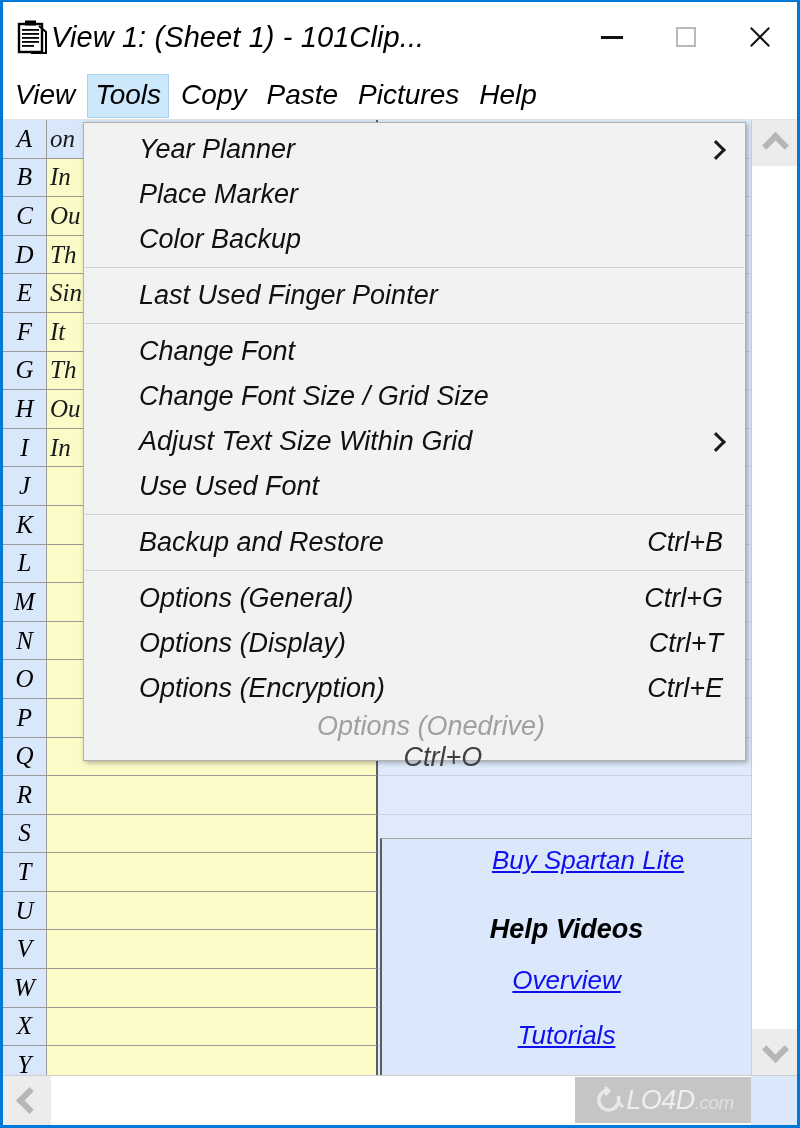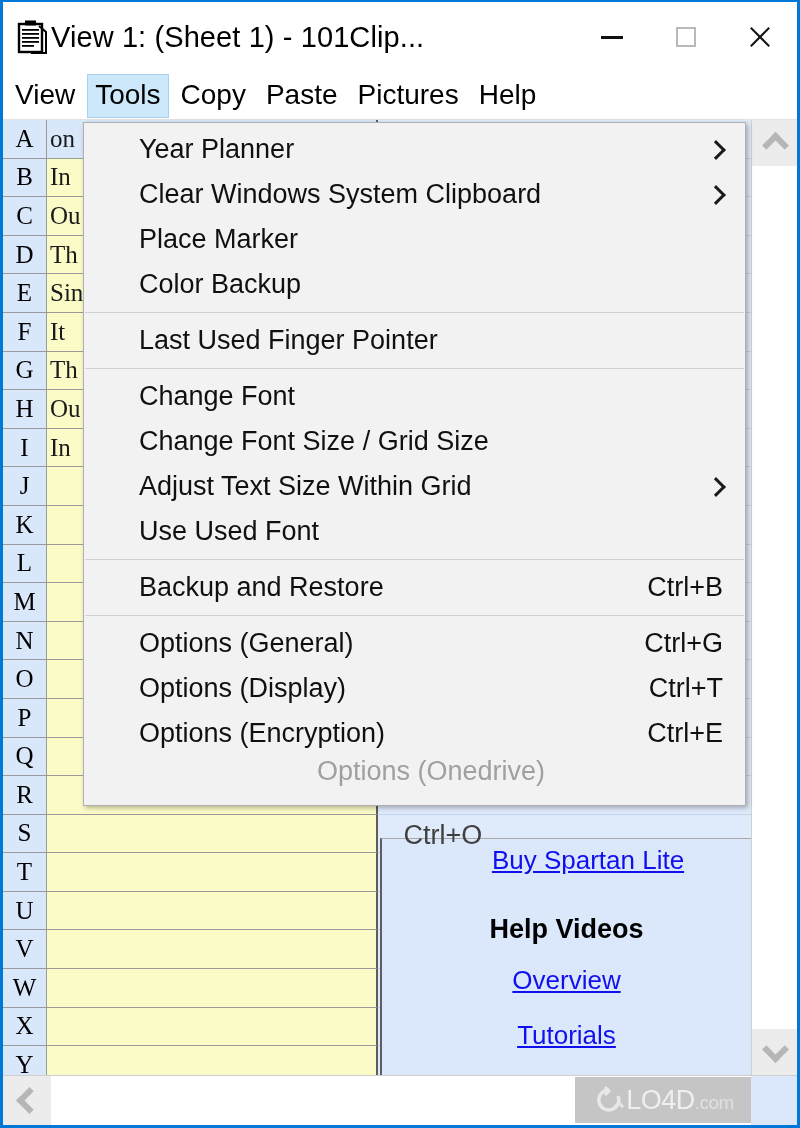--- a/index.html
+++ b/index.html
@@ -10,20 +10,21 @@
     overflow: hidden;
   }
 
   #app {
     position: relative;
     width: 800px; height: 1128px;
     background: #ffffff;
     border: 3px solid #0078d7;
     border-top-width: 2px;
     overflow: hidden;
+    font-style: italic;
   }
 
   
   #titlebar {
     position: absolute; left: 0; top: 0;
     width: 794px; height: 70px;
     background: #ffffff;
     display: flex; align-items: center;
   }
   #app-icon {
@@ -203,21 +204,20 @@
     padding: 4px 0 4px 0;
     z-index: 50;
   }
   .mi {
     position: relative;
     height: 45px;
     display: flex; align-items: center;
     padding-left: 55px; padding-right: 22px;
     font-size: 27px; color: #101010;
     white-space: nowrap;
-    gap: 33px;
   }
   .mi.disabled { color: #a0a0a0; flex-direction: column; }
   .mi-label { flex: 1 1 auto; }
   .mi-accel { font-size: 27px; color: #101010; margin-left: 24px; }
   .mi.disabled .mi-accel { color: #404040; }
   .mi-arrow {
     position: relative; width: 14px; height: 14px;
     border-top: 3px solid #1a1a1a;
     border-right: 3px solid #1a1a1a;
     transform: rotate(45deg);
@@ -427,24 +427,20 @@
     </svg>
     <span id="wm-text"><span>LO4D</span><span class="dom">.com</span></span>
   </div>
 
   <div id="tools-menu">
       <div class="mi">
         <span class="mi-label">Year Planner</span>
         <span class="mi-arrow"></span>
       </div>
       <div class="mi">
-        <span class="mi-label">Clear Windows System Clipboard</span>
-        <span class="mi-arrow"></span>
-      </div>
-      <div class="mi">
         <span class="mi-label">Place Marker</span>
       </div>
       <div class="mi">
         <span class="mi-label">Color Backup</span>
       </div>
       <div class="msep"></div>
       <div class="mi">
         <span class="mi-label">Last Used Finger Pointer</span>
       </div>
       <div class="msep"></div>

